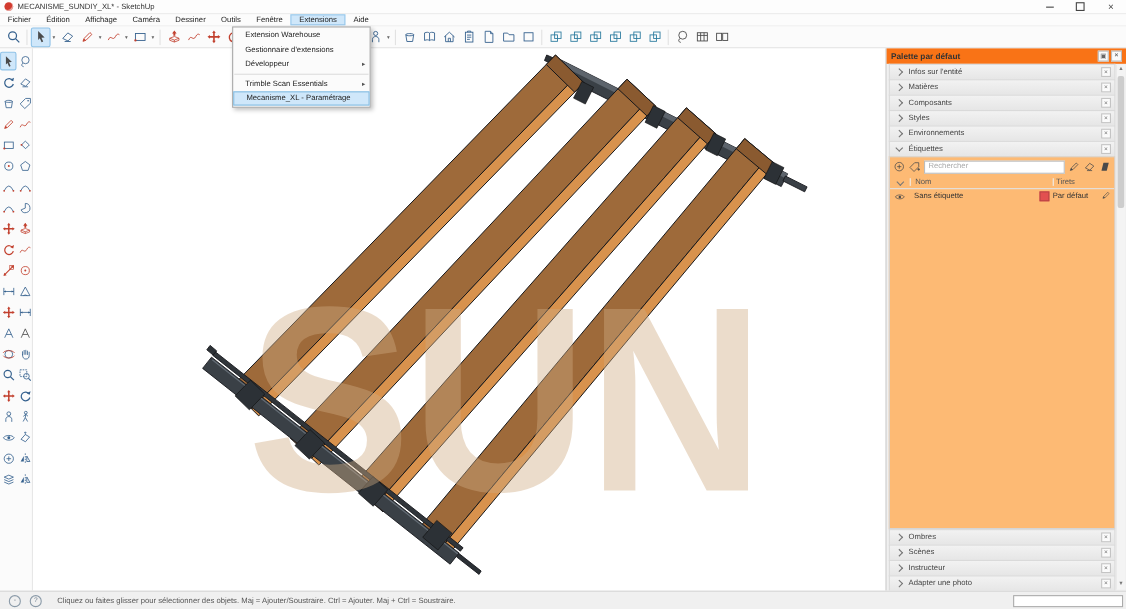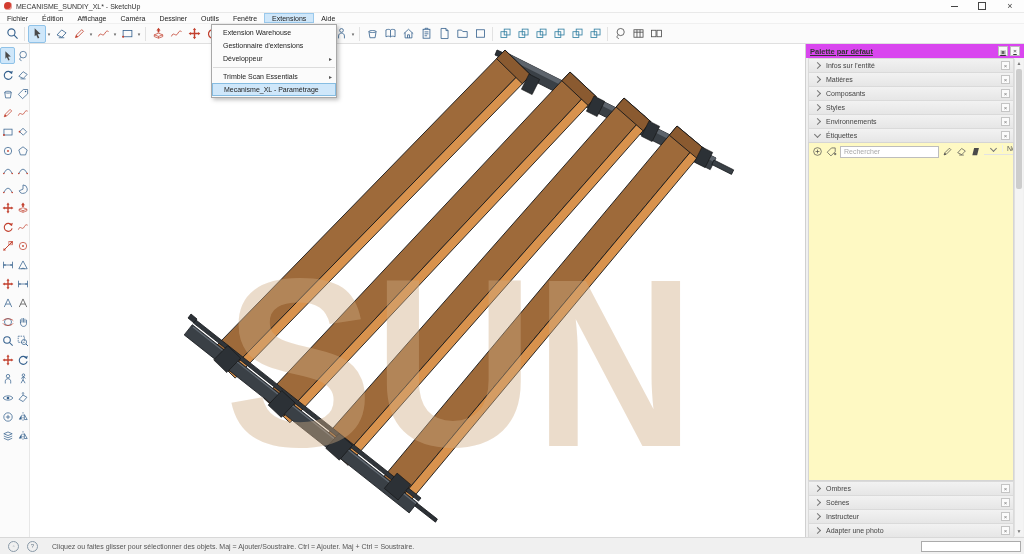--- a/index.html
+++ b/index.html
@@ -43,32 +43,32 @@
   
   .dropdown{position:absolute;left:211px;top:24px;width:126px;background:#fbfbfb;
     border:1px solid #a8a8a8;box-shadow:2px 2px 4px rgba(0,0,0,.25);z-index:50;font-size:7px;color:#222;padding:1px 0;}
   .dd-item{height:13px;display:flex;align-items:center;padding:0 4px 0 11px;position:relative;}
   .dd-item .sub{position:absolute;right:4px;font-size:6px;color:#555;}
   .dd-item.hl{background:#cfe7fa;border:1px solid #86bde2;height:13px;}
   .dd-sep{height:1px;background:#dcdcdc;margin:2px 1px;}
   
   .panel{position:absolute;left:805px;top:44px;width:219px;height:493px;background:#f0f0f0;
     border-left:1px solid #d0d0d0;font-size:7px;color:#444;display:flex;flex-direction:column;}
-  .p-header{height:14px;display:flex;align-items:center;padding:0 4px;font-weight:bold;color:#333;font-size:7.5px;background:#d946ef;text-decoration:underline;}
+  .p-header{height:14px;display:flex;align-items:center;padding:0 4px;font-weight:bold;color:#333;font-size:7.5px;background:#f97316;}
   .p-header .sp{flex:1}
   .ph-btn{width:10px;height:10px;border:1px solid #bdbdbd;background:#fafafa;display:flex;align-items:center;justify-content:center;font-size:6px;color:#666;margin-left:2px;}
   .sect{height:14px;background:linear-gradient(#f2f2f2,#e6e6e6);border:1px solid #dadada;border-bottom:none;
     display:flex;align-items:center;padding:0 12px 0 4px;margin:0 10px 0 2px;position:relative;}
   .sect:last-child{border-bottom:1px solid #dadada;}
   .chev{width:5px;height:5px;border-right:1px solid #777;border-bottom:1px solid #777;
     transform:rotate(-45deg);margin:0 6px 0 2px;}
   .chev.down{transform:rotate(45deg);margin-top:-2px;}
   .sect .x{position:absolute;right:3px;top:2px;width:9px;height:9px;border:1px solid #c4c4c4;background:#fbfbfb;
     font-size:6px;color:#777;display:flex;align-items:center;justify-content:center;line-height:1;}
-  .tags-body{flex:1;background:#fef9c3;border:1px solid #d5d5d5;margin:0 10px 0 2px;display:flex;flex-direction:row;overflow:hidden;}
+  .tags-body{flex:1;background:#fdba74;border:1px solid #d5d5d5;margin:0 10px 0 2px;display:flex;flex-direction:column;overflow:hidden;}
   .tags-toolbar{height:17px;display:flex;align-items:center;padding:2px 3px;gap:3px;}
   .tags-toolbar svg{width:11px;height:11px;}
   .tag-search{flex:1;height:12px;border:1px solid #bdbdbd;background:#fff;font-size:7px;padding:0 3px;color:#333;min-width:0;}
   .tag-search::placeholder{color:#aaa;}
   .tags-cols{height:12px;display:flex;align-items:center;border-bottom:1px solid #e3e3e3;color:#555;}
   .tc-chev{width:18px;display:flex;justify-content:center;}
   .tc-name{flex:1;border-left:1px solid #eee;padding-left:4px;}
   .tc-dash{width:56px;border-left:1px solid #eee;padding-left:2px;}
   .tag-row{height:13px;display:flex;align-items:center;color:#333;}
   .tr-eye{width:18px;display:flex;justify-content:center;}

